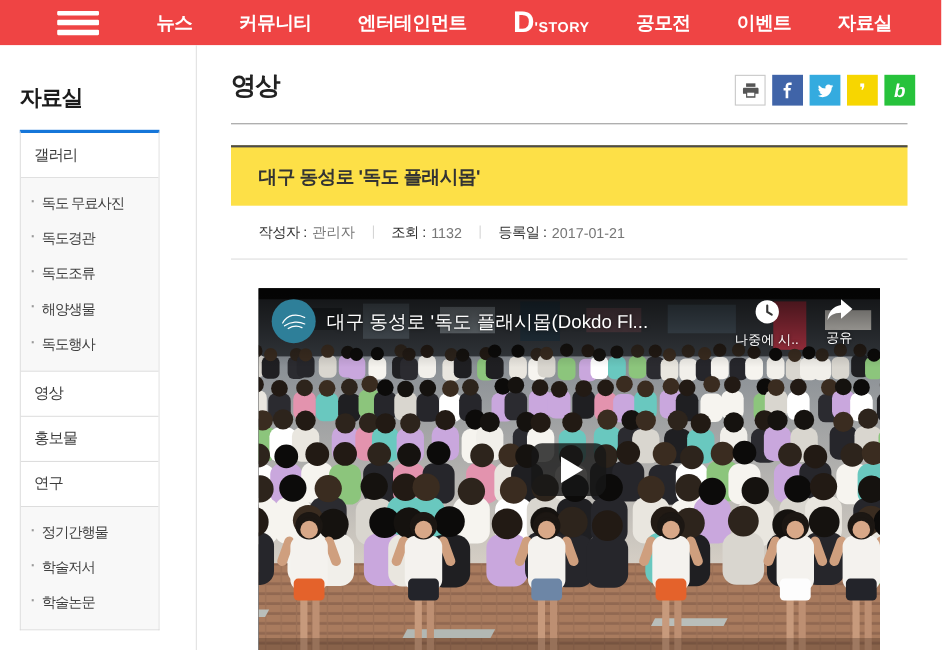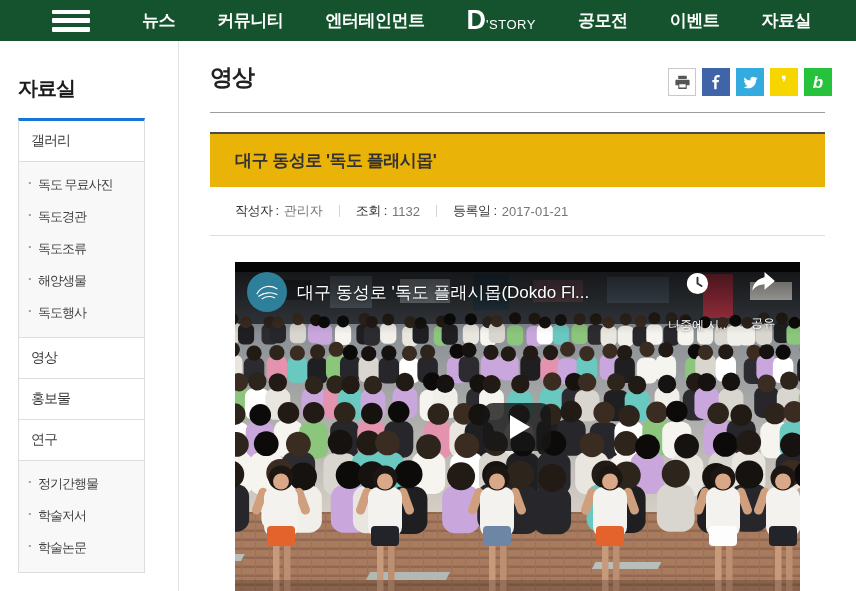--- a/index.html
+++ b/index.html
@@ -1,28 +1,28 @@
 <!DOCTYPE html>
 <html><head>
 <meta charset="utf-8">
 <style>
   * { margin:0; padding:0; box-sizing:border-box; }
   body { font-family:"Liberation Sans","DejaVu Sans",sans-serif; background:#fff; }
   #page { position:relative; width:856px; height:591px; background:#fff; overflow:hidden; }
 
   
-  .topnav { position:absolute; left:0; top:0; width:856px; height:41px; background:#14532d;
+  .topnav { position:absolute; left:0; top:0; width:856px; height:41px; background:#ef4444;
             display:flex; align-items:center; padding:0 45px 0 52px; }
   .hamburger { width:38px; height:22px; display:flex; flex-direction:column; justify-content:space-between; cursor:pointer; }
   .hamburger span { display:block; height:4.5px; background:#fff; border-radius:1px; }
   .nav-items { flex:1; display:flex; justify-content:space-between; align-items:center; margin-left:52px; }
   .nav-item { color:#fff; font-size:17px; font-weight:bold; letter-spacing:-0.5px; cursor:pointer; white-space:nowrap; }
   .nav-logo { color:#fff; cursor:pointer; display:flex; align-items:baseline; }
   .nav-logo .logo-d { font-size:27px; font-weight:bold; }
-  .nav-logo .logo-story { font-size:13px; font-weight:normal; letter-spacing:0.5px; }
+  .nav-logo .logo-story { font-size:13px; font-weight:bold; letter-spacing:0.5px; }
 
   
   .side-divider { position:absolute; left:178px; top:41px; width:1px; height:550px; background:#e2e2e2; }
   .sidebar { position:absolute; left:18px; top:41px; width:127px; }
   .sidebar h2 { font-size:20px; font-weight:bold; color:#1b1b1b; margin:34px 0 16px 0; letter-spacing:-1px; }
   .side-menu { border:1px solid #ddd; border-top:3px solid #1576d9; }
   .side-row { background:#fff; padding:11px 12px; font-size:14px; color:#3c3c3c; letter-spacing:-1px;
               border-bottom:1px solid #ddd; cursor:pointer; }
   .side-group { background:#f8f8f8; border-bottom:1px solid #ddd; padding:7px 0 8px 0; }
   .side-sub { position:relative; padding:7px 8px 7px 19px; font-size:13px; color:#404040; letter-spacing:-1px; cursor:pointer; }
@@ -31,39 +31,39 @@
 
   
   .content-title { position:absolute; left:210px; top:62px; font-size:23px; font-weight:bold; color:#222; letter-spacing:-1px; }
   .share-bar { position:absolute; left:668px; top:68px; display:flex; gap:6px; }
   .share-btn { width:28px; height:28px; display:flex; align-items:center; justify-content:center;
                cursor:pointer; color:#fff; font-weight:bold; }
   .share-print { background:#fff; border:1px solid #c8c8c8; }
   .share-glyph { font-size:17px; line-height:1; }
   .hr1 { position:absolute; left:210px; top:112px; width:615px; height:0; border-top:1px solid #9c9c9c; }
 
-  .post-titlebox { position:absolute; left:210px; top:132px; width:615px; height:55px; background:#eab308;
+  .post-titlebox { position:absolute; left:210px; top:132px; width:615px; height:55px; background:#fde047;
                    border-top:2px solid #4b4b4b; display:flex; align-items:center; padding:0 25px; }
   .post-title { font-size:17px; font-weight:bold; color:#333; letter-spacing:-0.5px; }
   .post-meta { position:absolute; left:210px; top:187px; width:615px; height:49px; border-bottom:1px solid #ddd;
                display:flex; align-items:center; padding:0 25px; font-size:13px; }
   .m-label { font-weight:normal; color:#333; margin-right:5px; letter-spacing:-0.5px; }
   .m-value { color:#767676; }
   .m-sep { width:1px; height:12px; background:#d5d5d5; margin:0 16px; }
 
   
   .video { position:absolute; left:235px; top:262px; width:565px; height:338px; background:#000; overflow:hidden; }
   .video svg.scene { position:absolute; left:0; top:0; }
   .vid-grad { position:absolute; left:0; top:0; width:100%; height:72px;
               background:linear-gradient(rgba(0,0,0,0.68), rgba(0,0,0,0)); }
   .yt-avatar { position:absolute; left:12px; top:10px; width:40px; height:40px; border-radius:50%;
                background:#2e7f99; display:flex; align-items:center; justify-content:center; cursor:pointer; }
   .yt-title { position:absolute; left:62px; top:19px; width:360px; color:#fff; font-size:17px;
               white-space:nowrap; overflow:hidden; text-shadow:0 0 3px rgba(0,0,0,0.7); cursor:pointer; }
-  .yt-ctl { position:absolute; top:8px; display:flex; flex-direction:column; align-items:center; gap:20px;
+  .yt-ctl { position:absolute; top:8px; display:flex; flex-direction:column; align-items:center; gap:4px;
             color:#fff; font-size:12px; cursor:pointer; text-shadow:0 0 3px rgba(0,0,0,0.8); }
   .yt-watch { left:424px; width:76px; }
   .yt-share { left:500px; width:56px; }
   .play-btn { position:absolute; left:248px; top:141px; width:68px; height:48px; border-radius:10px;
               background:rgba(22,22,22,0.8); display:flex; align-items:center; justify-content:center; cursor:pointer; }
   .play-tri { width:0; height:0; border-left:20px solid #fff; border-top:12px solid transparent; border-bottom:12px solid transparent; margin-left:5px; }
 </style>
 </head>
 <body>
 

